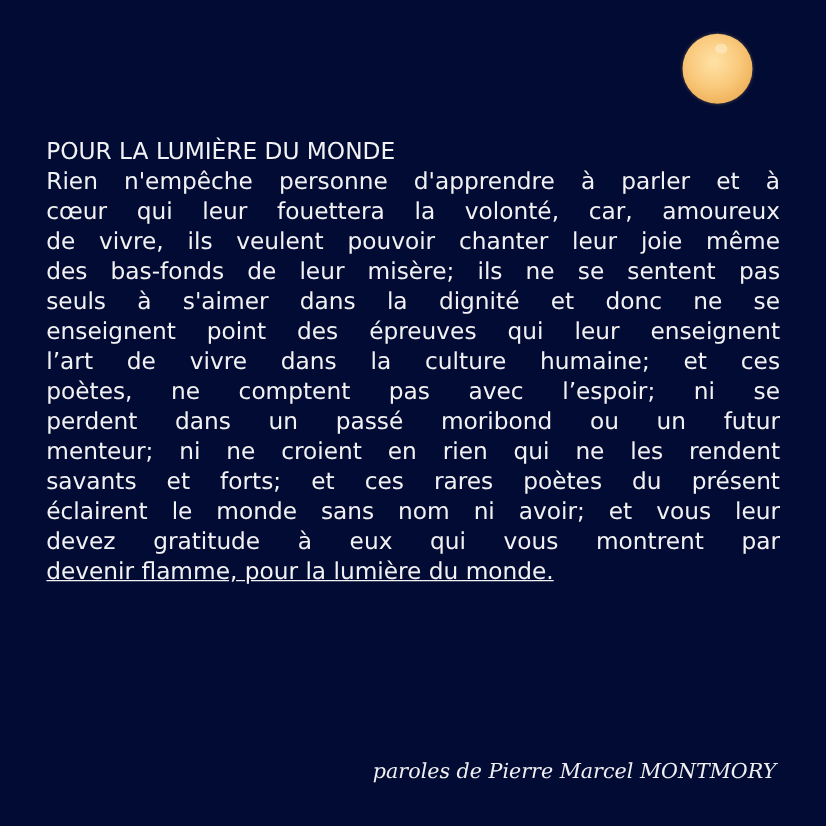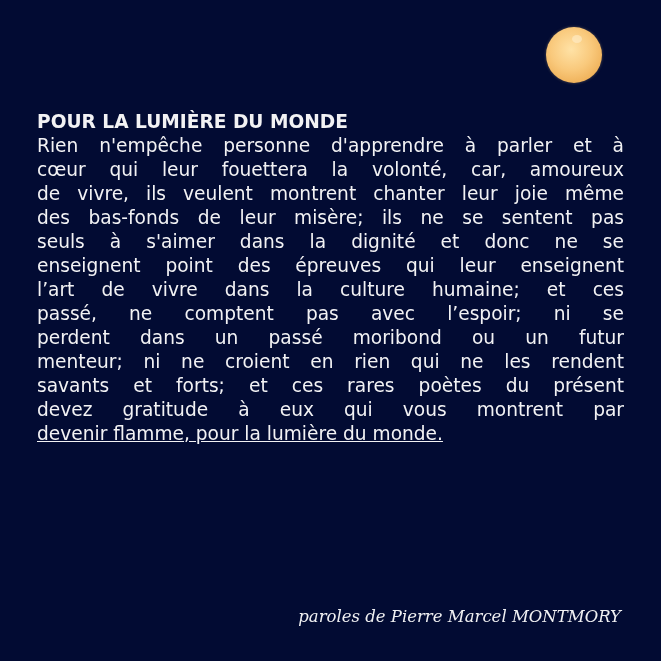--- a/index.html
+++ b/index.html
@@ -26,21 +26,21 @@
     .text-block {
       position: absolute;
       left: 37px; top: 110px;
       width: 587px;
       color: #f2f2f4;
       font-family: "DejaVu Sans", sans-serif;
       font-size: 18.6px;
       line-height: 24px;
     }
     .title {
-      margin: 0; font-weight: bold; font-size: 18.6px; line-height: 24px;
+      margin: 0; font-weight: normal; font-size: 18.6px; line-height: 24px;
       letter-spacing: 0px;
     }
     .line {
       display: block;
       text-align: justify;
       text-align-last: justify;
       white-space: normal;
       height: 24px;
       overflow: hidden;
     }
@@ -58,26 +58,27 @@
   </style>
 </head>
 <body>
 
 <div class="moon"></div>
 
 <div class="text-block">
   <h1 class="title">POUR LA LUMIÈRE DU MONDE</h1>
   <span class="line">Rien n'empêche personne d'apprendre à parler et à</span>
   <span class="line">cœur qui leur fouettera la volonté, car, amoureux</span>
-  <span class="line">de vivre, ils veulent montrent chanter leur joie même</span>
+  <span class="line">de vivre, ils veulent pouvoir chanter leur joie même</span>
   <span class="line">des bas-fonds de leur misère; ils ne se sentent pas</span>
   <span class="line">seuls à s'aimer dans la dignité et donc ne se</span>
   <span class="line">enseignent point des épreuves qui leur enseignent</span>
   <span class="line">l’art de vivre dans la  culture humaine; et ces</span>
-  <span class="line">passé,  ne comptent pas avec l’espoir;  ni se</span>
+  <span class="line">poètes,  ne comptent pas avec l’espoir;  ni se</span>
   <span class="line">perdent dans un passé moribond ou un futur</span>
   <span class="line">menteur; ni ne croient en rien qui ne les rendent</span>
   <span class="line">savants et forts; et ces rares poètes du présent</span>
+  <span class="line">éclairent le monde sans nom ni avoir; et vous leur</span>
   <span class="line">devez gratitude à eux qui vous montrent par</span>
   <span class="line last">devenir flamme, pour la lumière du monde.</span>
 </div>
 
 <div class="credit">paroles de Pierre Marcel MONTMORY</div>
 
 </body></html>

